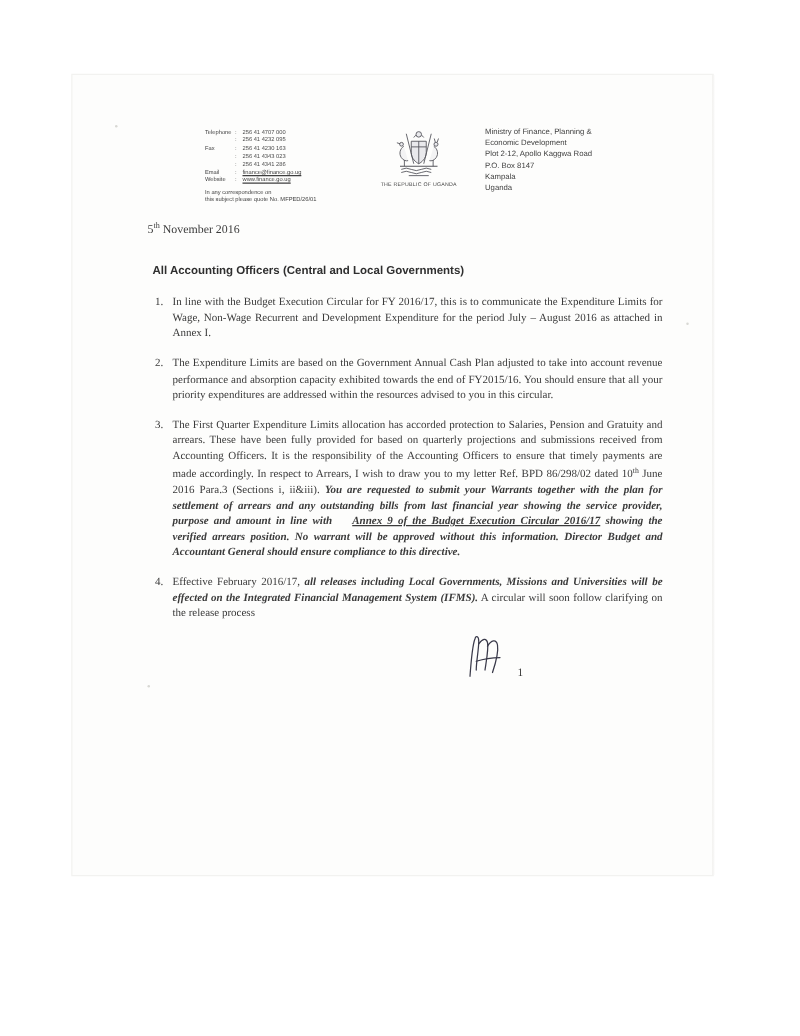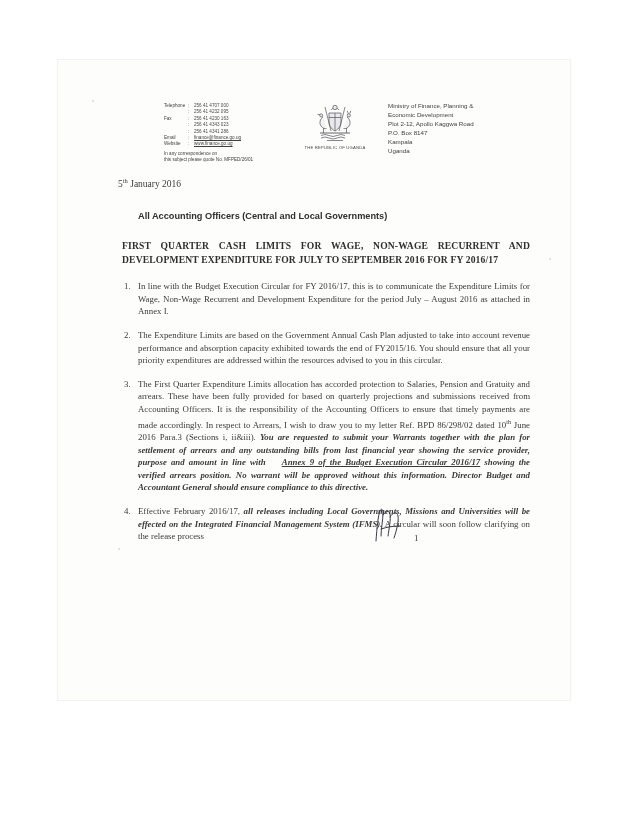--- a/index.html
+++ b/index.html
@@ -119,21 +119,21 @@
   .date {
     margin-top: 6px;
     margin-left: 14px;
     font-size: 9.5px;
     color: #3a3a3a;
   }
   .date sup { font-size: 6.5px; }
 
   .addressee {
     margin-top: 22px;
-    margin-left: 34px;
+    margin-left: 18px;
     font-family: "Liberation Sans", sans-serif;
     font-weight: bold;
     font-size: 9.2px;
     color: #2f2f2f;
   }
 
   .subject {
     margin-top: 18px;
     margin-left: 18px;
     margin-right: 4px;
@@ -295,26 +295,25 @@
         <div>Ministry of Finance, Planning &amp;</div>
         <div>Economic Development</div>
         <div>Plot 2-12, Apollo Kaggwa Road</div>
         <div>P.O. Box 8147</div>
         <div>Kampala</div>
         <div>Uganda</div>
       </div>
     </div>
 
     <div class="date">
-      <span>5</span><sup>th</sup><span> January 2016</span>
+      <span>5</span><sup>th</sup><span> November 2016</span>
     </div>
 
     <div class="addressee">All Accounting Officers (Central and Local Governments)</div>
 
-    <div class="subject">FIRST QUARTER CASH LIMITS FOR WAGE, NON-WAGE RECURRENT AND DEVELOPMENT EXPENDITURE FOR JULY TO SEPTEMBER 2016 FOR FY 2016/17</div>
 
     <ol class="clauses">
       <li>In line with the Budget Execution Circular for FY 2016/17, this is to communicate the Expenditure Limits for Wage, Non-Wage Recurrent and Development Expenditure for the period July – August 2016 as attached in Annex I.</li>
       <li>The Expenditure Limits are based on the Government Annual Cash Plan adjusted to take into account revenue performance and absorption capacity exhibited towards the end of FY2015/16. You should ensure that all your priority expenditures are addressed within the resources advised to you in this circular.</li>
       <li>
         <span>The First Quarter Expenditure Limits allocation has accorded protection to Salaries, Pension and Gratuity and arrears. These have been fully provided for based on quarterly projections and submissions received from Accounting Officers. It is the responsibility of the Accounting Officers to ensure that timely payments are made accordingly. In respect to Arrears, I wish to draw you to my letter Ref. BPD 86/298/02 dated 10</span><sup>th</sup><span> June 2016 Para.3 (Sections i, ii&amp;iii).</span>
         <span class="bi">You are requested to submit your Warrants together with the plan for settlement of arrears and any outstanding bills from last financial year showing the service provider, purpose and amount in line with</span>
         <span class="bi u">Annex 9 of the Budget Execution Circular 2016/17</span>
         <span class="bi">showing the verified arrears position. No warrant will be approved without this information. Director Budget and Accountant General should ensure compliance to this directive.</span>
       </li>

